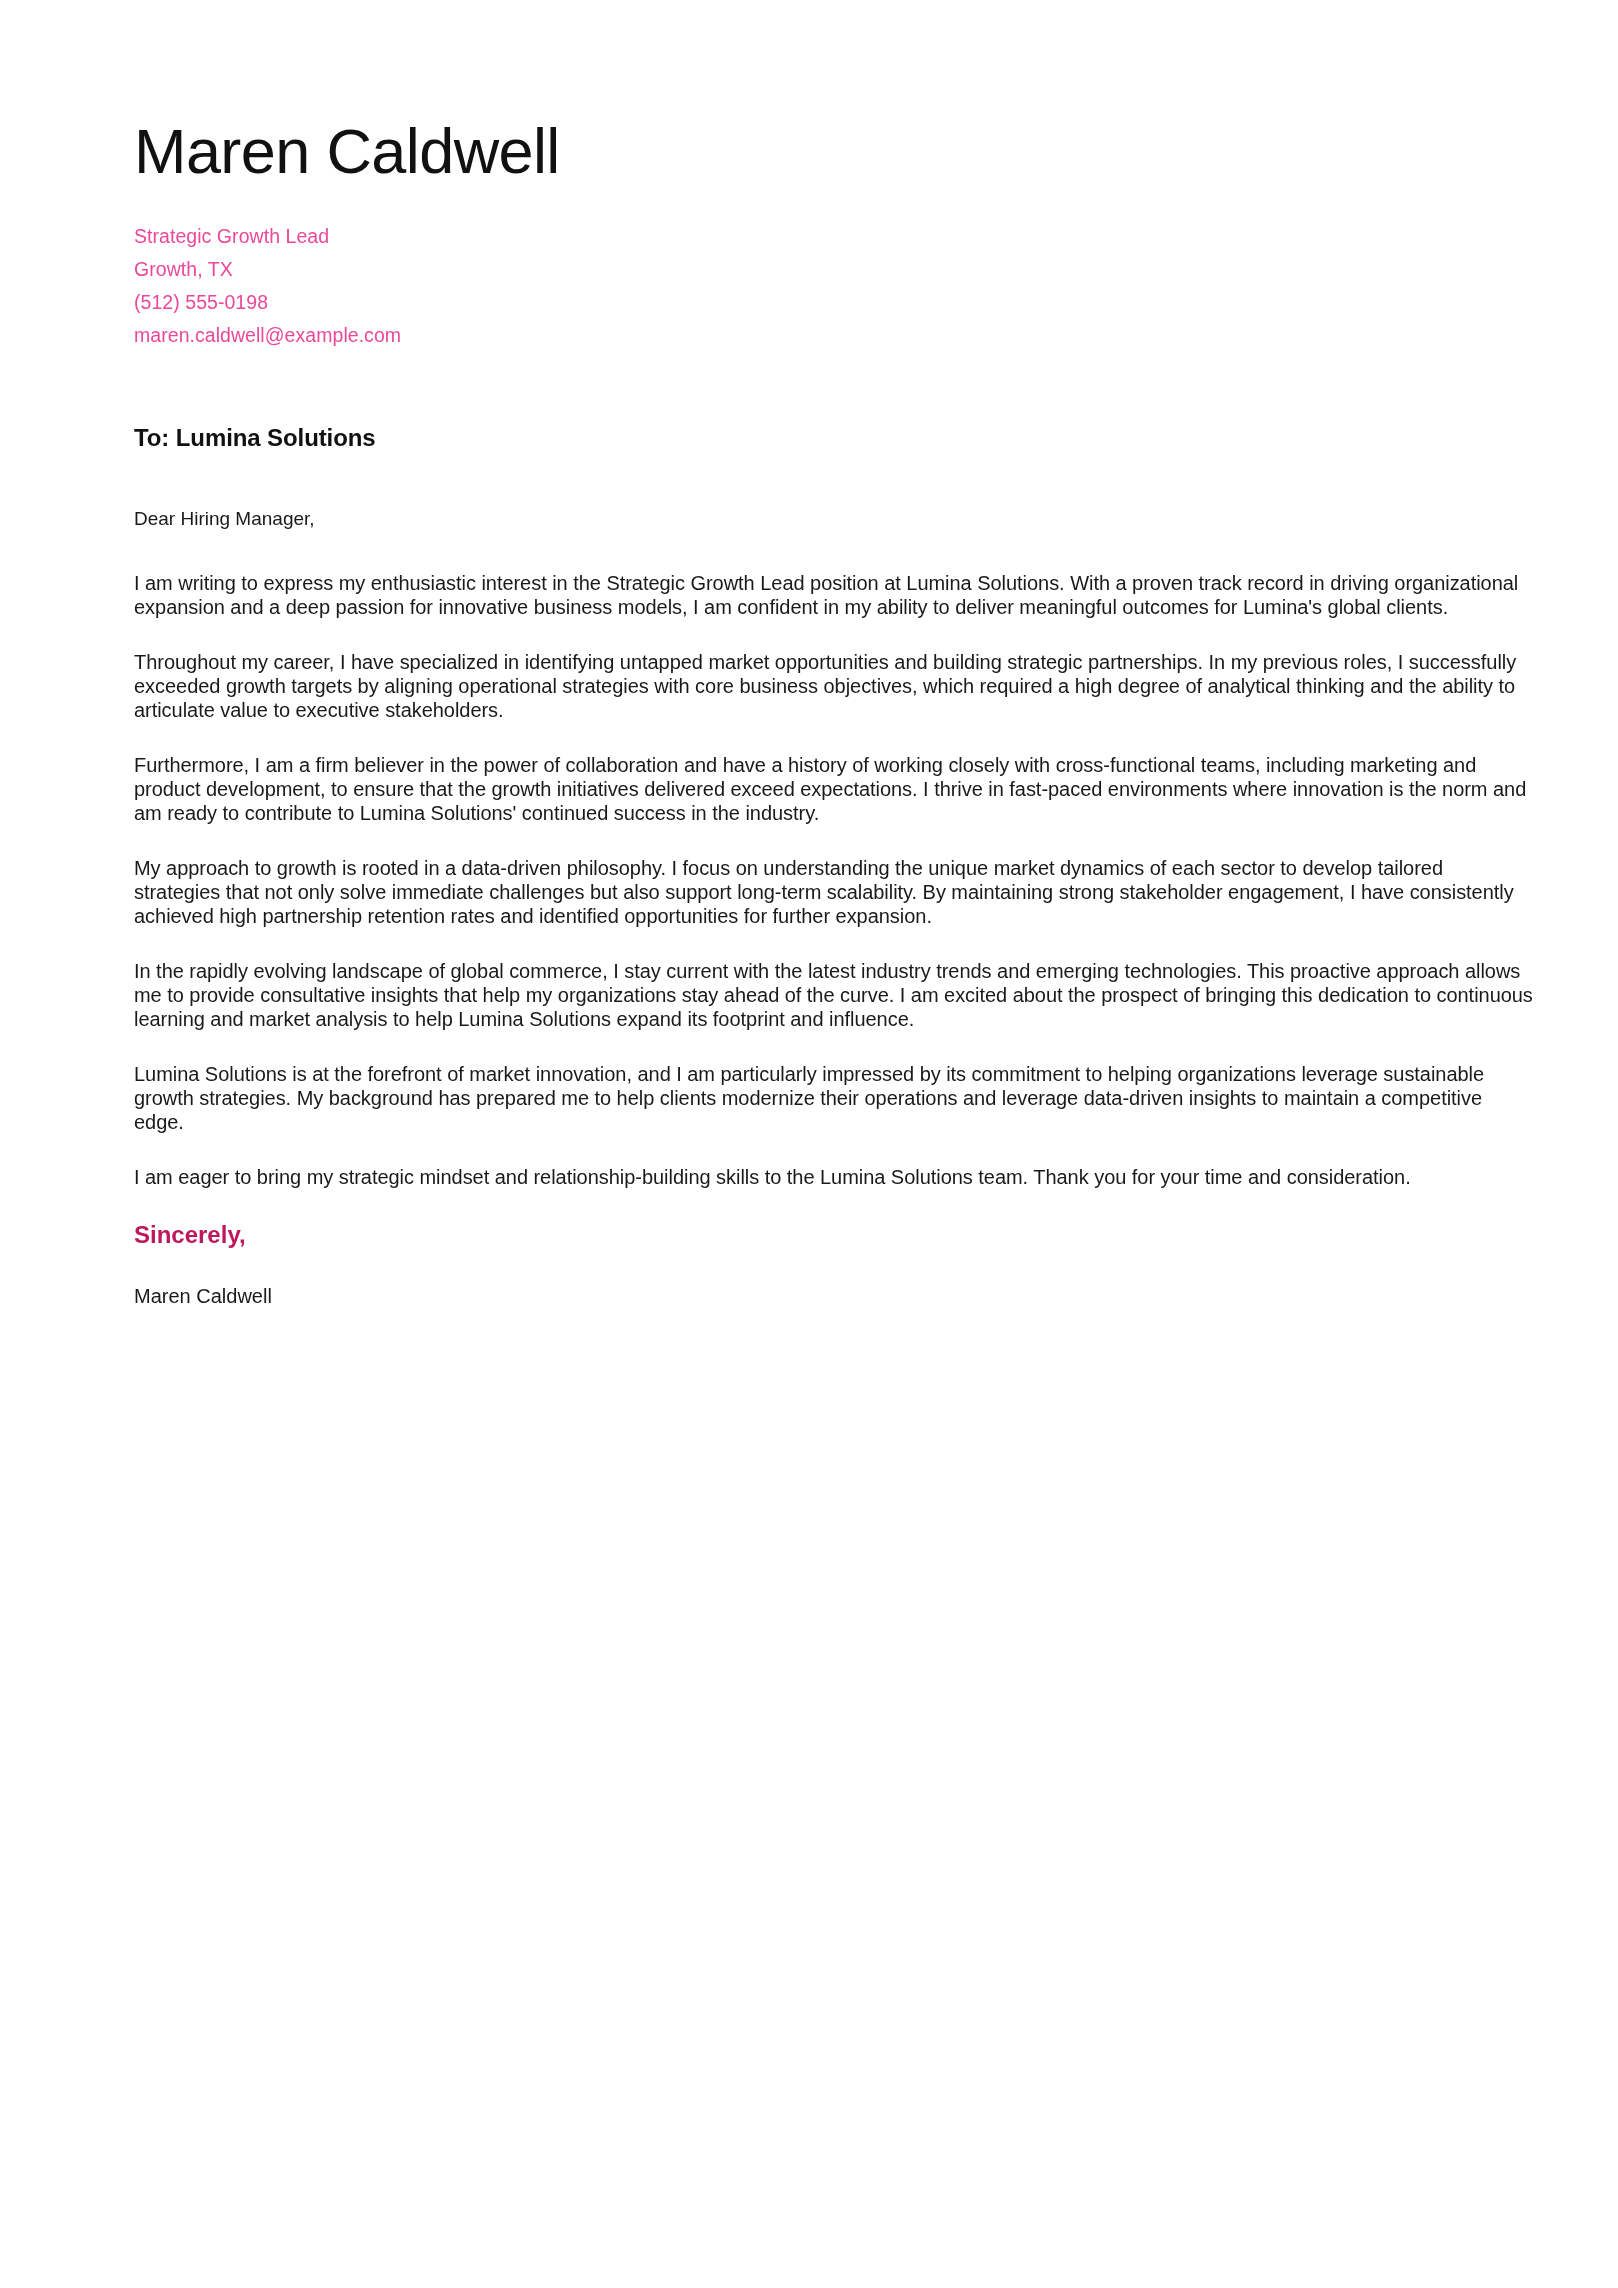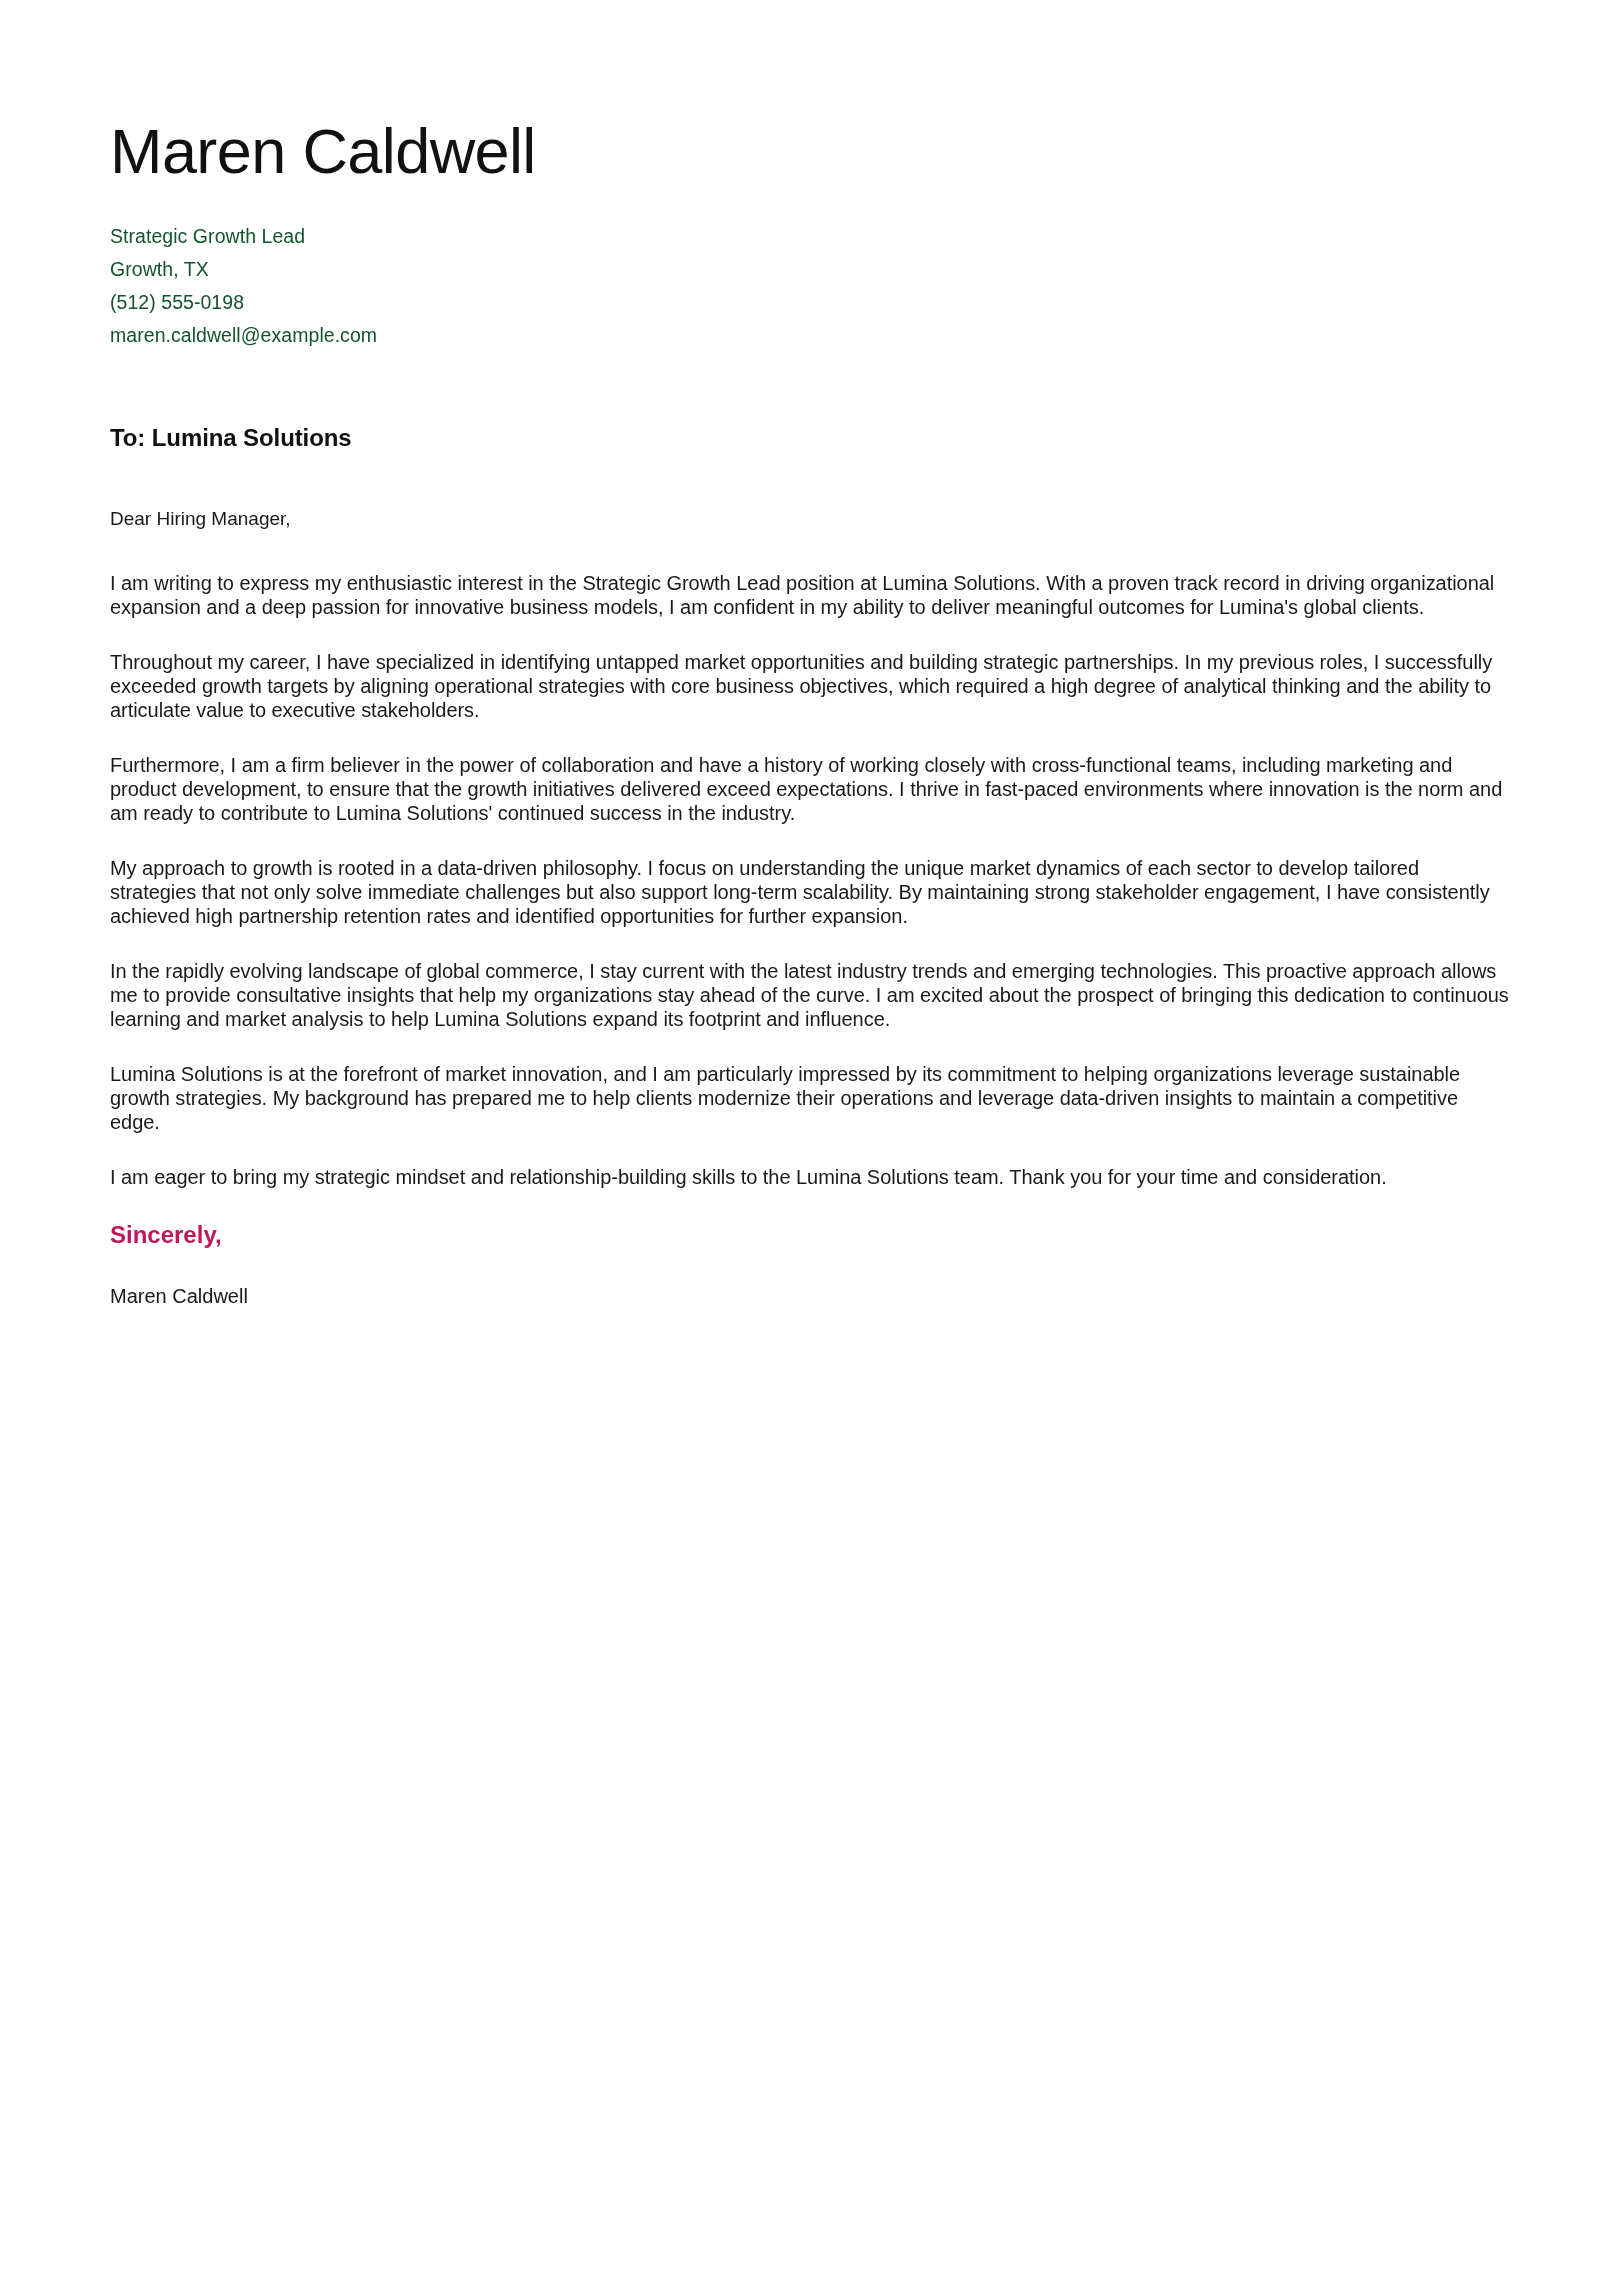--- a/index.html
+++ b/index.html
@@ -14,39 +14,40 @@
     color: #1a1a1a;
     -webkit-font-smoothing: antialiased;
   }
   .page {
     width: 1460px;
     height: 2288px;
     box-sizing: border-box;
     padding: 118px 108px 0 110px;
     background: #ffffff;
     position: relative;
+    margin-left: 24px;
   }
 
   
   .name {
     font-size: 63px;
     font-weight: 400;
     line-height: 1.05;
     letter-spacing: -0.6px;
     color: #111111;
     margin: 0 0 36px 0;
   }
   .contact-block {
     margin: 0 0 72px 0;
   }
   .contact-line {
     font-size: 19.5px;
     font-weight: 400;
     line-height: 33px;
-    color: #14532d;
+    color: #ec4899;
     letter-spacing: 0.05px;
   }
 
   
   .recipient {
     font-size: 24px;
     font-weight: 700;
     color: #111111;
     letter-spacing: -0.1px;
     margin: 0 0 52px 0;

